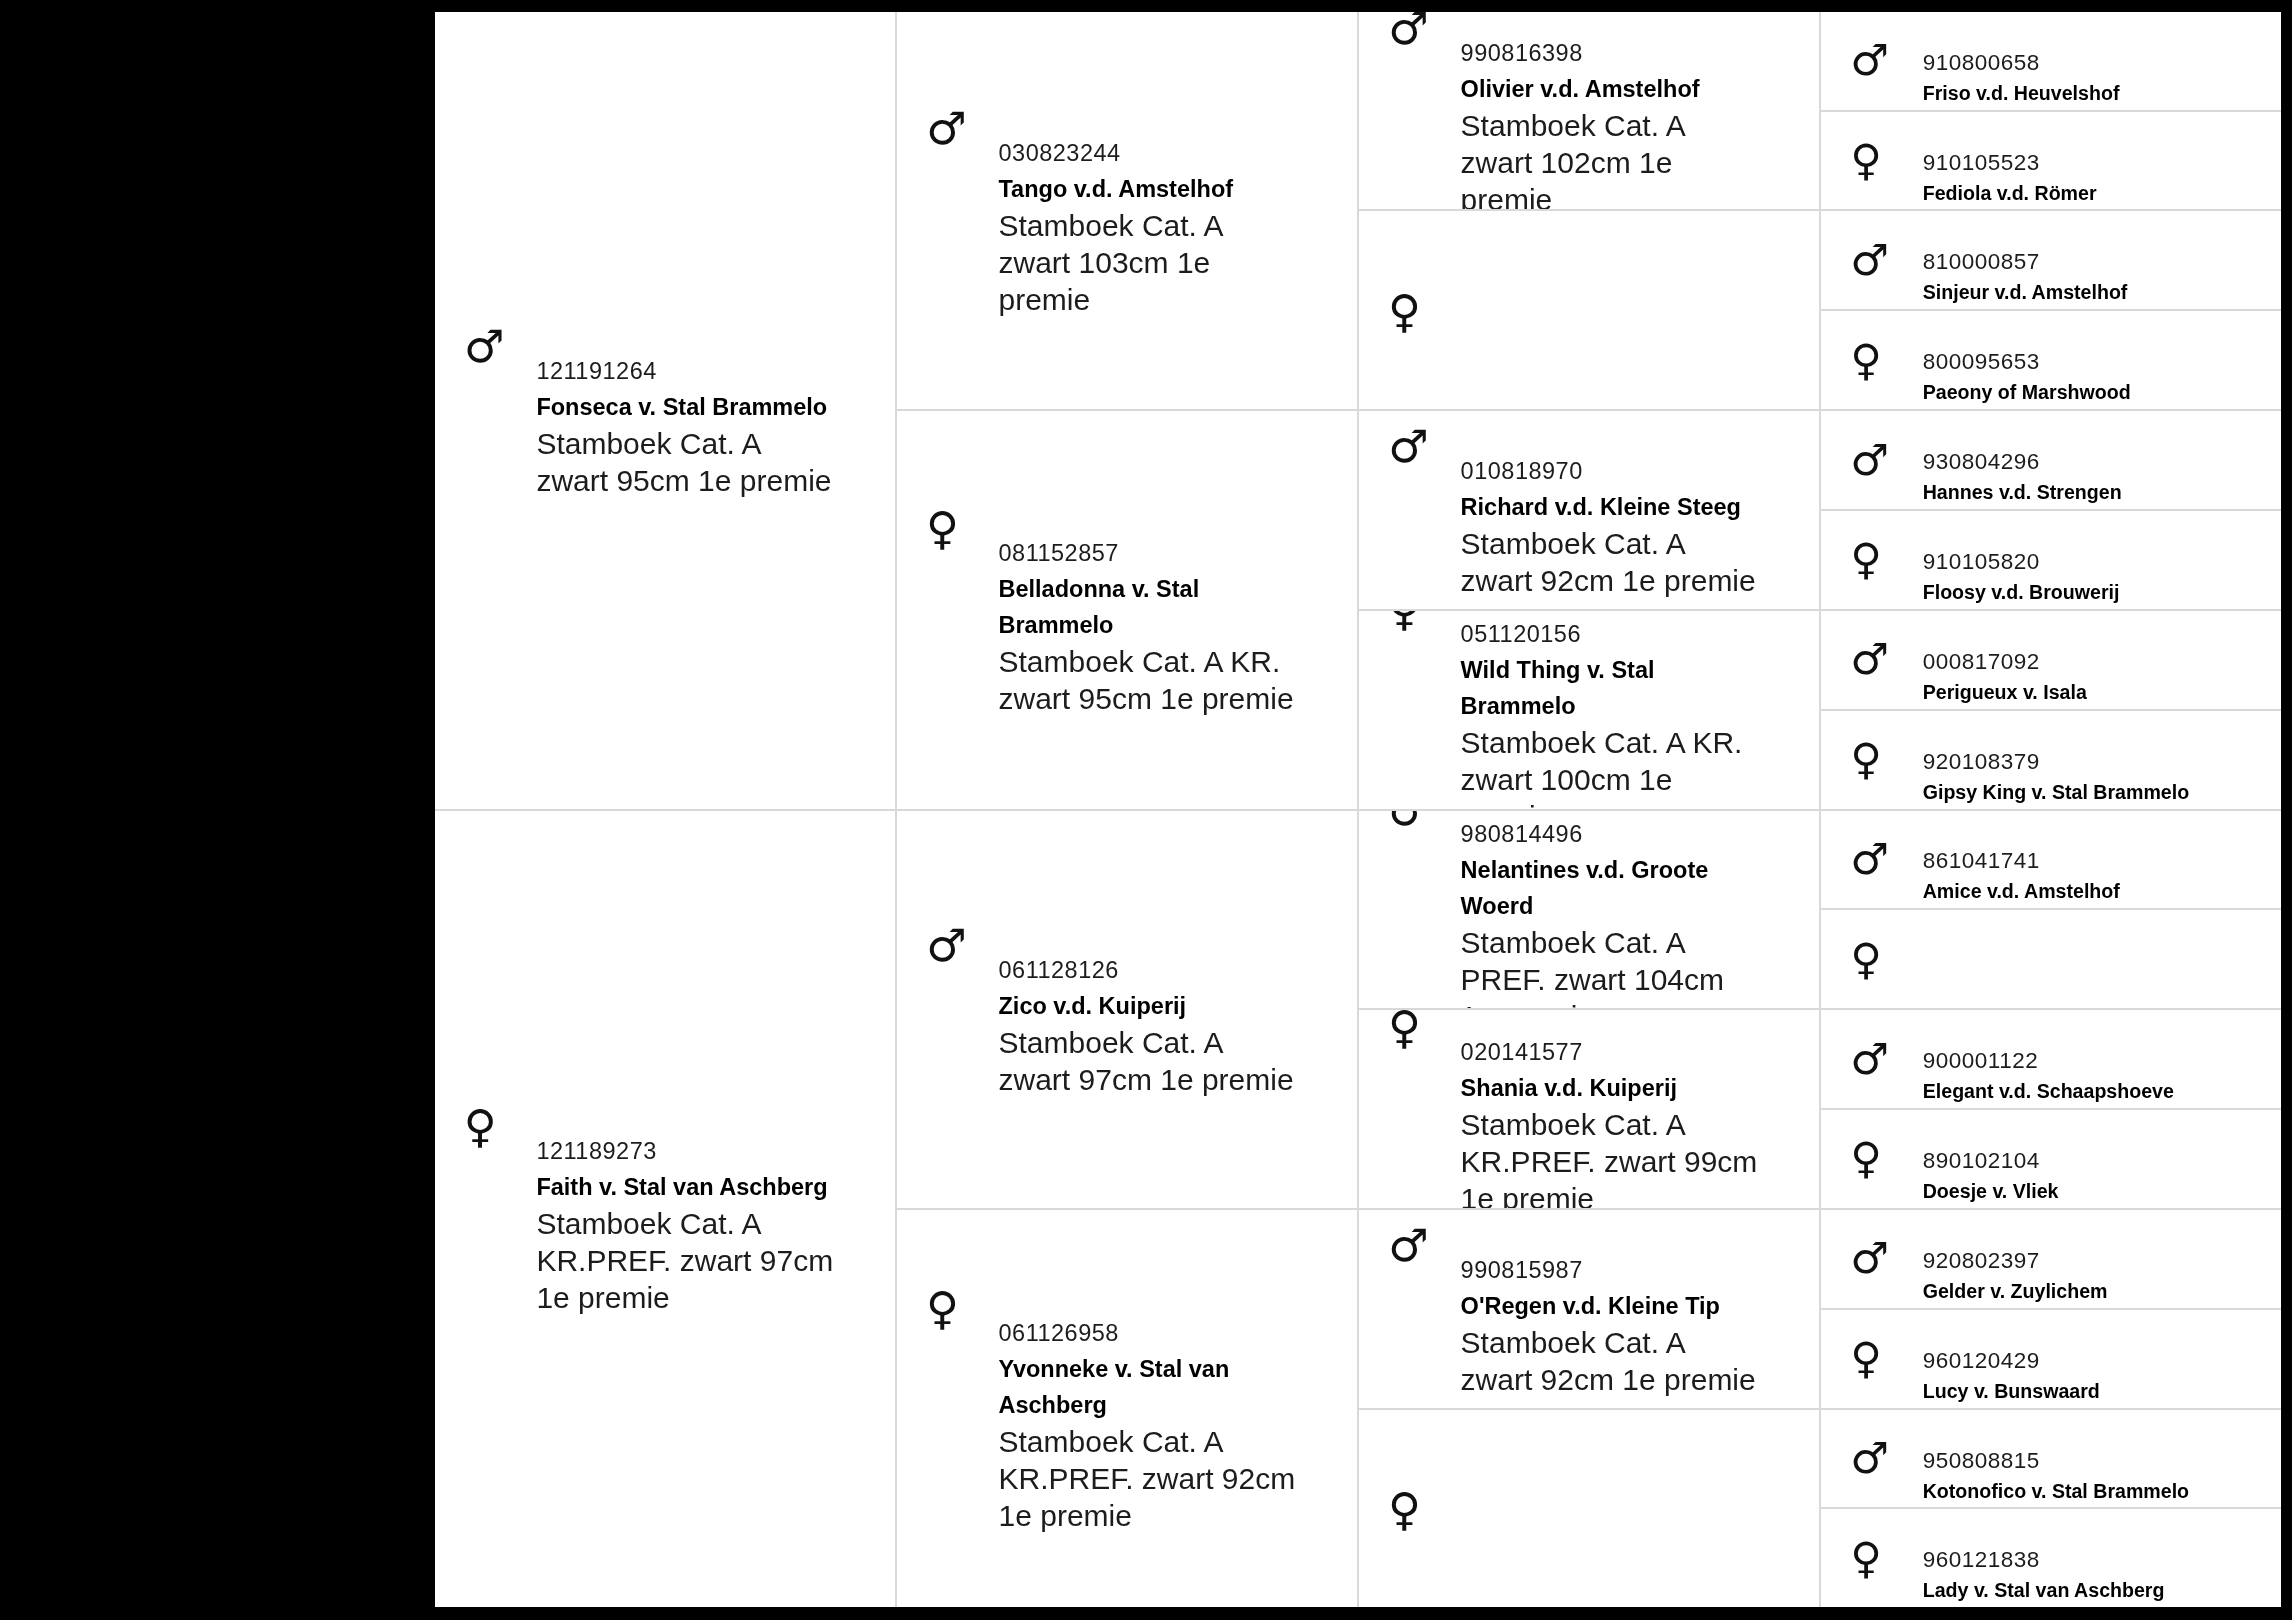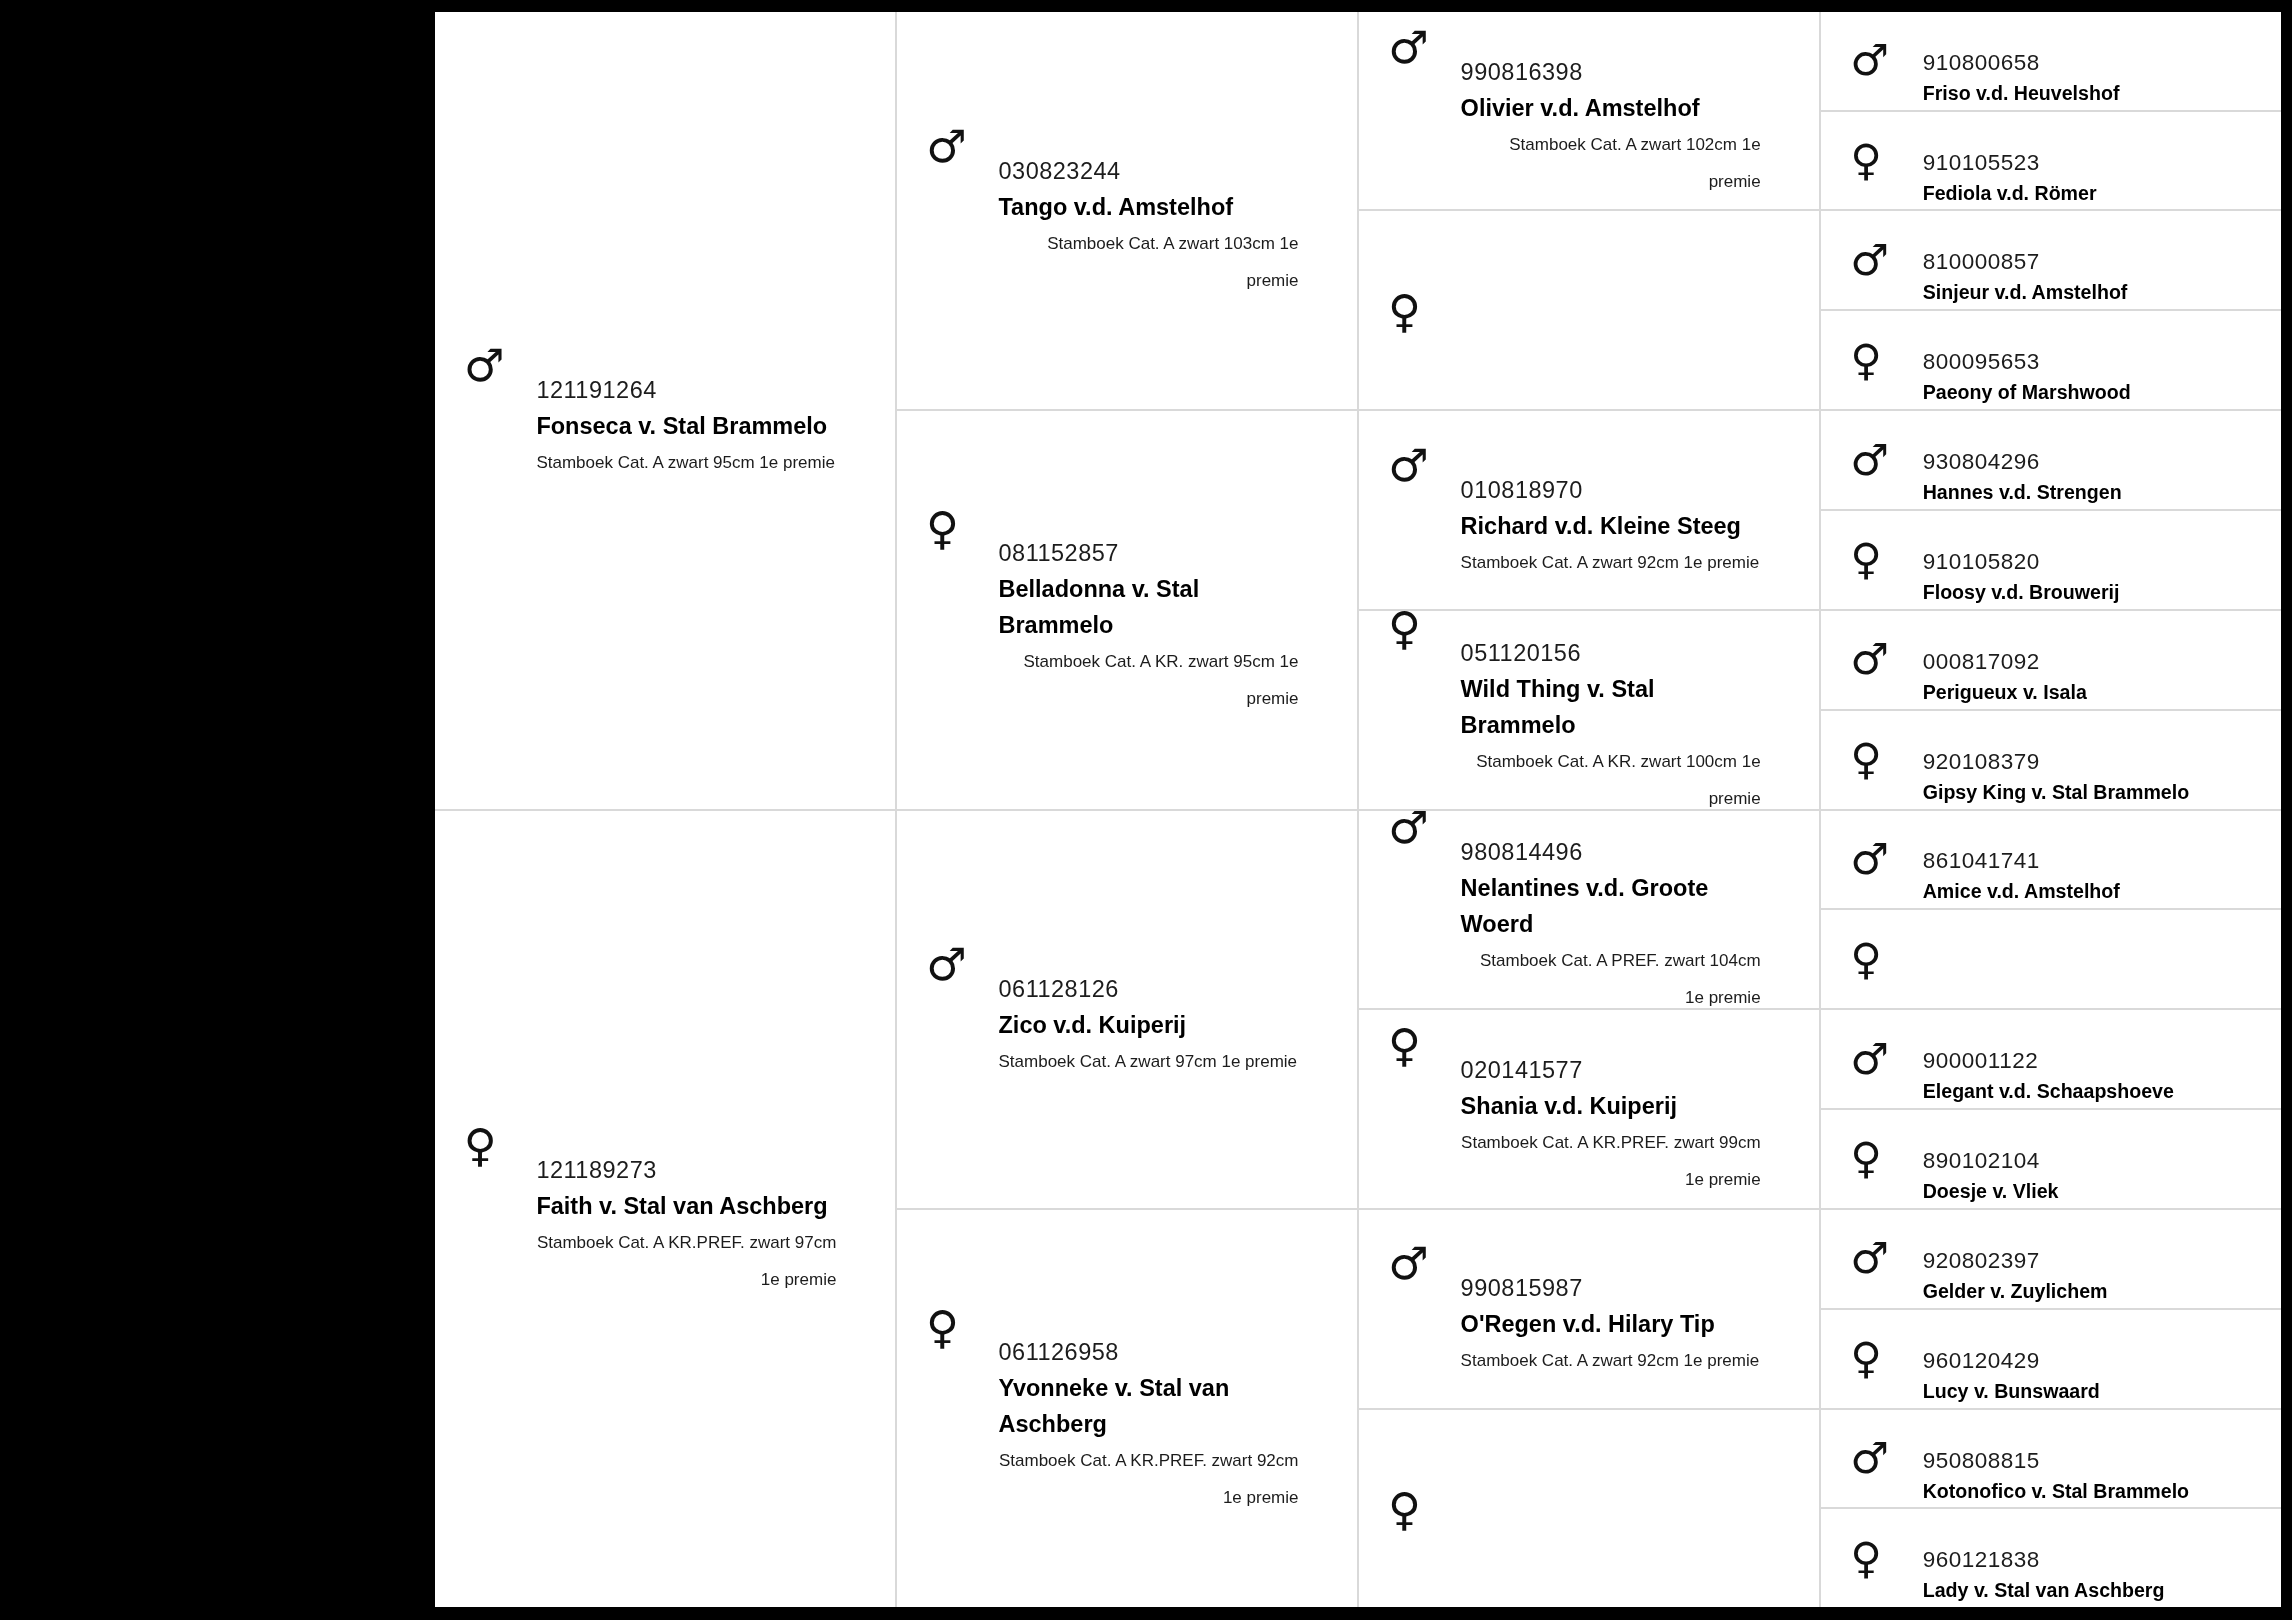--- a/index.html
+++ b/index.html
@@ -48,21 +48,21 @@
     font-weight: bold;
     font-size: 45px;
     line-height: 1.05;
     color: #111;
     margin-top: 2px;
   }
   .gen4 .sex { margin-top: 0; font-size: 43px; }
   .info { margin-left: 21.6px; }
   .reg  { font-size: 23.5px; line-height: 35px; letter-spacing: 0.5px; margin-top: 33px; }
   .hname { font-size: 23.5px; line-height: 36px; font-weight: bold; color: #000; }
-  .details { font-size: 17px; line-height: 37px; max-width: 300px; text-align: right; }
+  .details { font-size: 30px; line-height: 37px; max-width: 300px; }
   .gen4 .reg   { font-size: 22.5px; line-height: 32px; }
   .gen4 .hname { font-size: 19.6px; line-height: 29px; }
 </style>
 </head>
 <body>
 
 <div class="content">
   <div class="black-box"></div>
   <div class="col gen1">
       <div class="cell">
@@ -182,21 +182,21 @@
         <div class="hname">Shania v.d. Kuiperij</div>
         <div class="details">Stamboek Cat. A KR.PREF. zwart 99cm 1e premie</div>
       </div>
     </div>
   </div>
       <div class="cell">
     <div class="entry">
       <span class="sex">♂</span>
       <div class="info">
         <div class="reg">990815987</div>
-        <div class="hname">O'Regen v.d. Hilary Tip</div>
+        <div class="hname">O'Regen v.d. Kleine Tip</div>
         <div class="details">Stamboek Cat. A zwart 92cm 1e premie</div>
       </div>
     </div>
   </div>
       <div class="cell">
     <div class="entry">
       <span class="sex">♀</span>
     </div>
   </div>
     </div>

